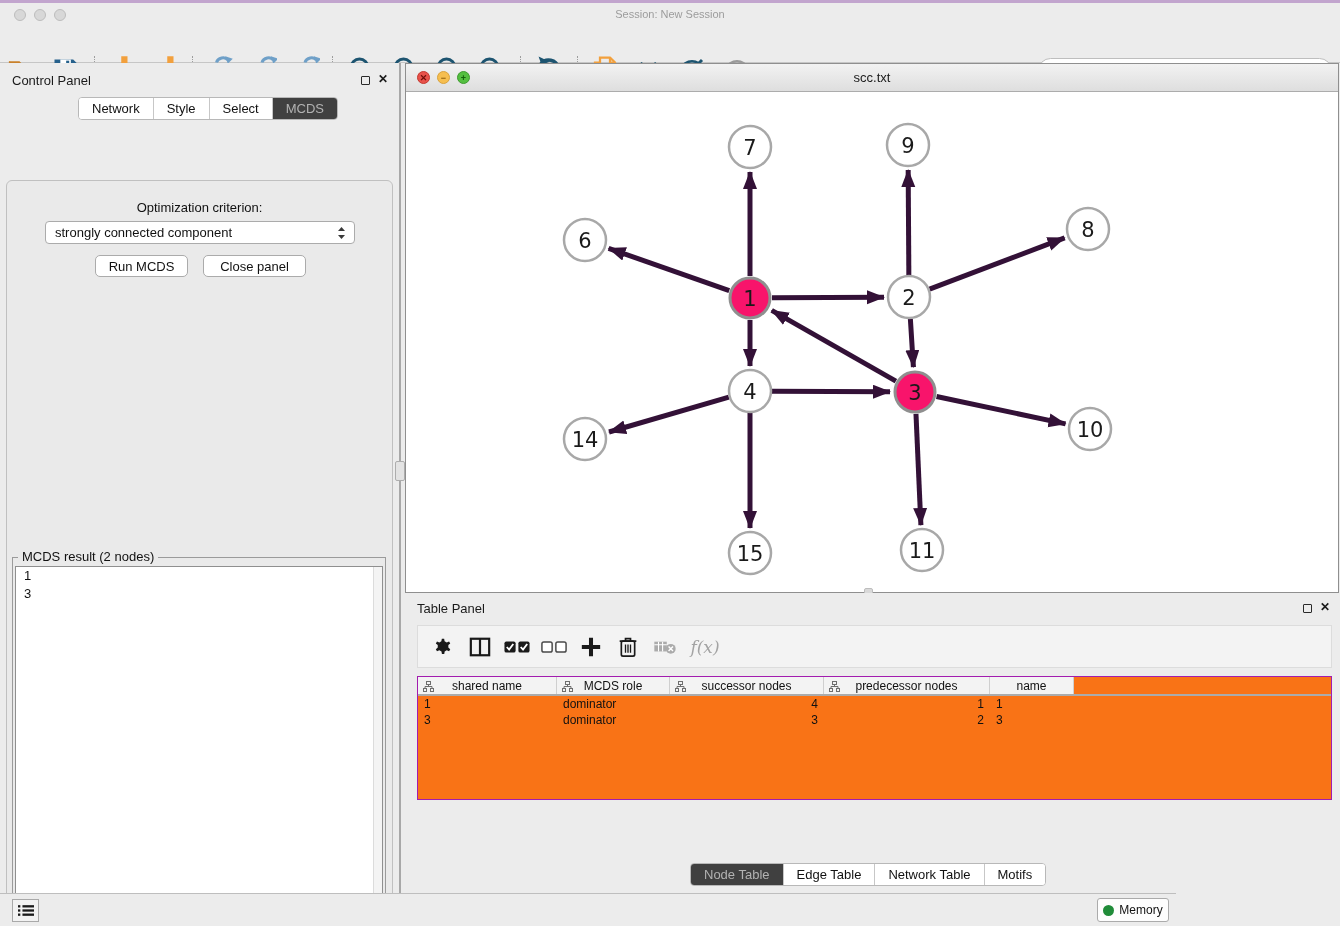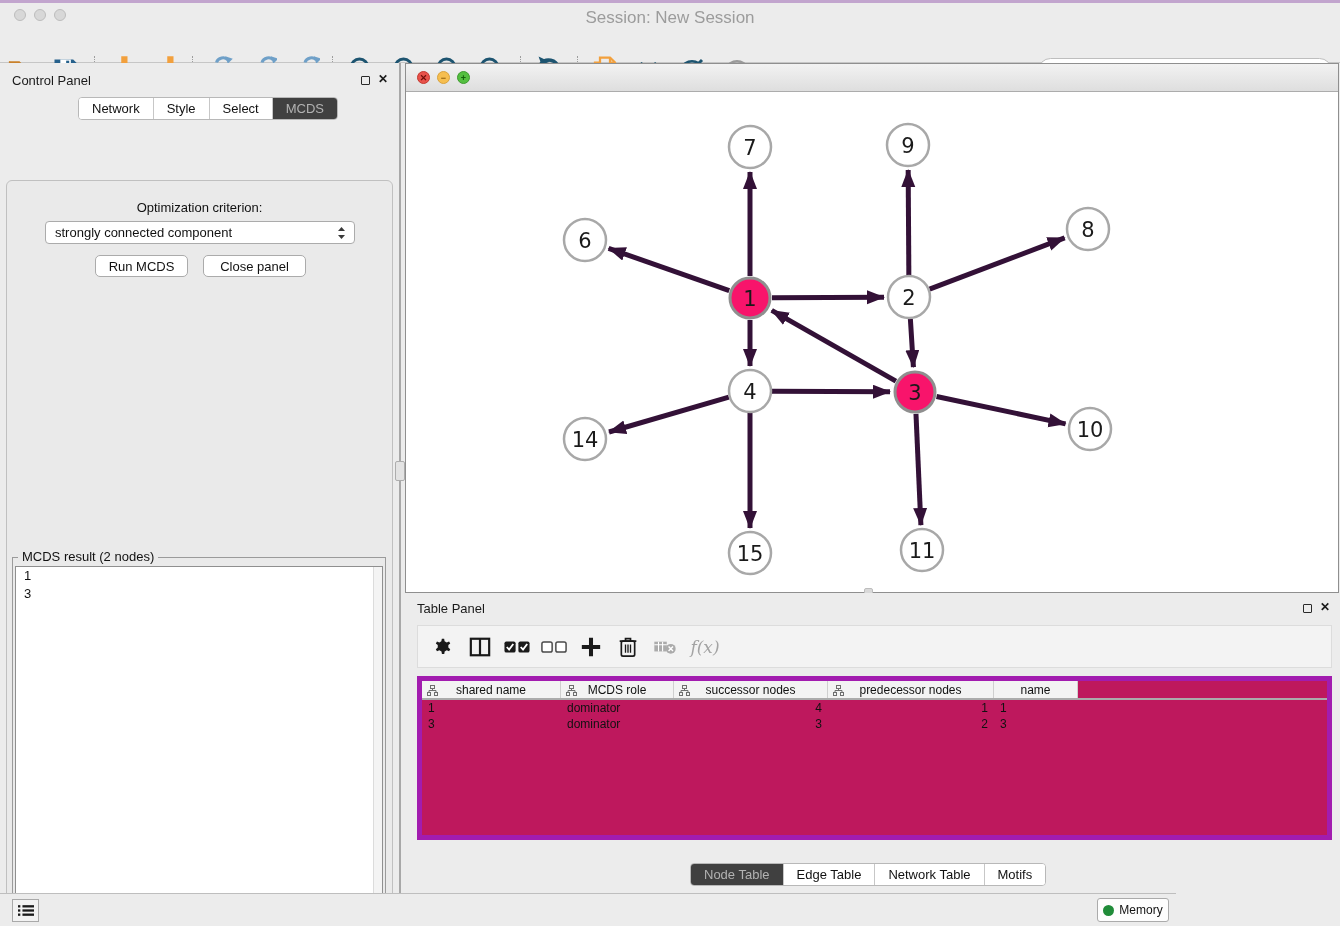--- a/index.html
+++ b/index.html
@@ -4,21 +4,21 @@
 <style>
   * { margin:0; padding:0; box-sizing:border-box; }
   html,body { width:1340px; height:926px; font-family:"Liberation Sans", sans-serif; background:#ECECEC; overflow:hidden; }
   .abs { position:absolute; }
   #screen { position:relative; width:1340px; height:926px; background:#ECECEC; }
 
   
   #desktop-strip { left:0; top:0; width:1340px; height:3px; background:#C2A5CE; }
   #titlebar { left:0; top:3px; width:1340px; height:23px; background:#ECECEC; }
   #titlebar .traffic { position:absolute; top:6px; width:12px; height:12px; border-radius:50%; background:#D8D8D8; border:1px solid #BDBDBD; }
-  #app-title { position:absolute; top:5px; left:0; width:100%; text-align:center; font-size:17px; color:#9C9C9C; }
+  #app-title { position:absolute; top:5px; left:0; width:100%; text-align:center; font-size:11px; color:#9C9C9C; }
   #toolbar { left:0; top:26px; width:1340px; height:37px; background:#ECECEC; border-bottom:1px solid #C6C6C6; }
   .tb-icon { position:absolute; top:27px; width:34px; height:34px; display:flex; align-items:center; justify-content:center; cursor:default; }
   .tb-sep { position:absolute; top:30px; height:28px; width:0; border-left:1px dotted #9D9D9D; }
   #search-box { position:absolute; top:32px; left:1038px; width:294px; height:25px; background:#fff; border:1px solid #BEBEBE; border-radius:13px; display:flex; align-items:center; padding-left:9px; }
 
   
   #control-panel { left:0; top:63px; width:482px; height:830px; background:#ECECEC; }
   .panel-head { position:absolute; font-size:13px; color:#1A1A1A; }
   .mini-btn { position:absolute; width:14px; height:14px; display:flex; align-items:center; justify-content:center; font-size:12px; color:#1A1A1A; }
   .float-glyph { width:9px; height:9px; border:1.5px solid #2A2A2A; border-radius:1px; }
@@ -45,21 +45,21 @@
   #net-window { left:405px; top:63px; width:934px; height:530px; border:1px solid #8F8F8F; background:#fff; }
   #net-titlebar { position:absolute; left:0; top:0; width:100%; height:28px; background:linear-gradient(#F2F2F2,#DEDEDE); border-bottom:1px solid #ACACAC; }
   #net-title { position:absolute; width:100%; top:6px; text-align:center; font-size:13px; color:#1A1A1A; }
   .mac-btn { position:absolute; top:7px; width:13px; height:13px; border-radius:50%; font-size:9px; font-weight:bold; display:flex; align-items:center; justify-content:center; }
   #net-canvas { position:absolute; left:0; top:28px; width:932px; height:500px; background:#fff; }
 
   
   #table-panel { left:405px; top:593px; width:935px; height:300px; background:#ECECEC; }
   #tp-toolbar { position:absolute; left:12px; top:32px; width:915px; height:43px; background:#F3F3F3; border:1px solid #DCDCDC; display:flex; align-items:center; }
   .tp-icon { width:37px; height:34px; display:flex; align-items:center; justify-content:center; }
-  #data-table { position:absolute; left:12px; top:83px; width:915px; height:164px; background:#be185d; border:5px solid #a21caf; }
+  #data-table { position:absolute; left:12px; top:83px; width:915px; height:124px; background:#f97316; border:1px solid #a21caf; }
   #thead { display:flex; height:19px; border-bottom:2px solid #ABABAB; }
   .th { position:relative; background:#F3F3F3; border-right:1px solid #CFCFCF; font-size:12px; color:#111; display:flex; align-items:center; justify-content:center; }
   .th .tree-ic { position:absolute; left:5px; top:4px; }
   .tr { display:flex; height:16px; }
   .td { font-size:12px; color:#111; padding:1px 6px 0 6px; white-space:nowrap; overflow:hidden; }
   .td.r { text-align:right; }
 
   
   #status-bar { left:0; top:893px; width:1176px; height:33px; background:#ECECEC; border-top:1px solid #BEBEBE; }
   #list-btn { position:absolute; left:12px; top:5px; width:27px; height:23px; background:#F2F2F2; border:1px solid #A9A9A9; display:flex; align-items:center; justify-content:center; }
@@ -263,20 +263,21 @@
   </div>
 
   <div id="v-split" class="abs"></div>
   <div id="v-grip" class="abs"></div>
 
   <div id="net-window" class="abs">
     <div id="net-titlebar">
       <div class="mac-btn" style="left:11px; background:#E8514A; border:1px solid #C4382F; color:#6E0D08;">✕</div>
       <div class="mac-btn" style="left:31px; background:#F6BE4F; border:1px solid #D9A23C; color:#8F5E0A;">−</div>
       <div class="mac-btn" style="left:51px; background:#54BF40; border:1px solid #3E9A2F; color:#14610B;">+</div>
+      <div id="net-title">scc.txt</div>
     </div>
     <div id="net-canvas">
       <svg id="graph-svg" width="932" height="500" viewBox="0 0 932 500">
           <defs>
             <marker id="arrow" markerUnits="userSpaceOnUse" markerWidth="20" markerHeight="16" refX="17" refY="7" orient="auto">
               <polygon points="0,0 18,7 0,14" fill="#331137"></polygon>
             </marker>
           </defs>
           <line x1="344" y1="184" x2="344" y2="80" stroke="#331137" stroke-width="5" marker-end="url(#arrow)"></line>
           <line x1="323.2449403778676" y1="198.7042820722201" x2="202.58529502515046" y2="156.2905885542953" stroke="#331137" stroke-width="5" marker-end="url(#arrow)"></line>

